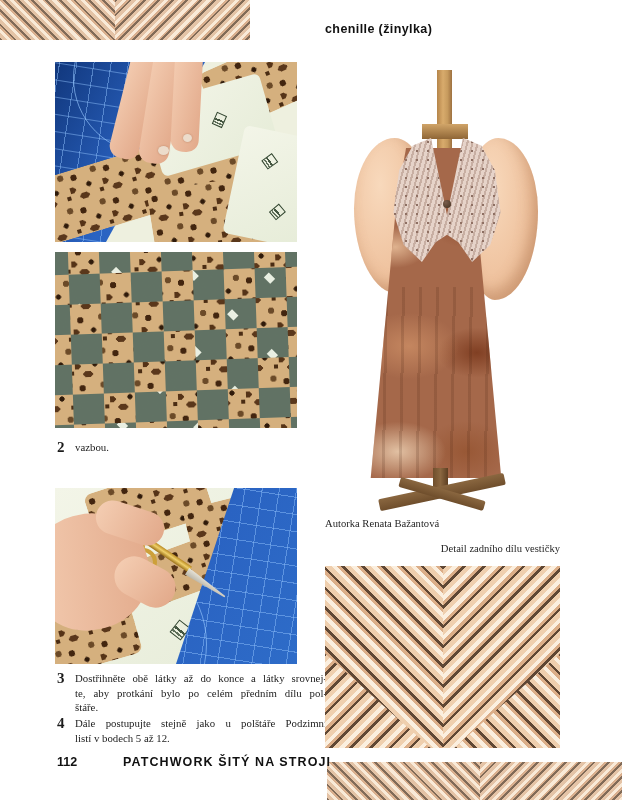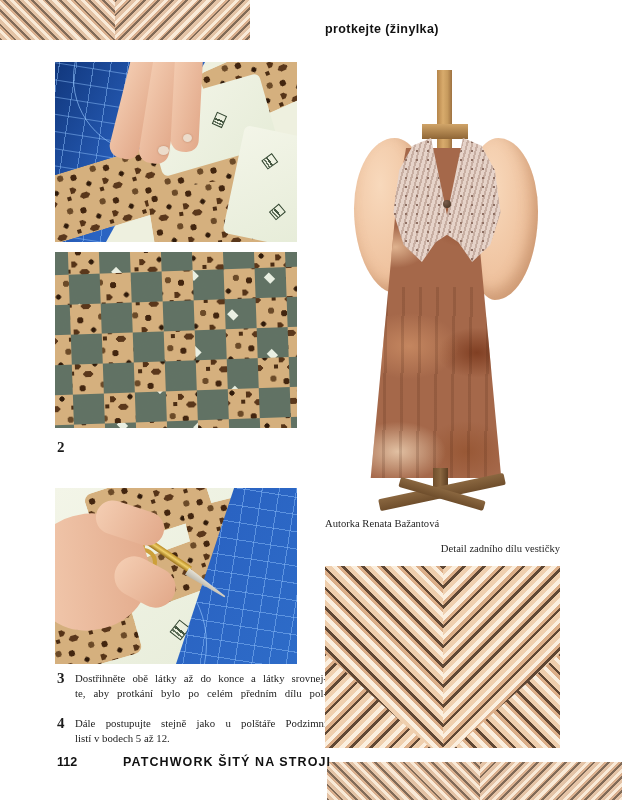--- a/index.html
+++ b/index.html
@@ -139,21 +139,21 @@
 </head>
 <body>
 
 <div class="page">
 
   <div class="chenille-strip" id="strip-top">
     <div class="ch-half ch-l"></div>
     <div class="ch-half ch-r"></div>
   </div>
 
-  <div class="header-label">protkejte (žinylka)</div>
+  <div class="header-label">chenille (žinylka)</div>
 
   <div class="photo" id="photo1">
     <div class="mat mat-shape">
       <div class="grid"></div>
       <div class="arc"></div>
     </div>
     <div class="piece leopard" style="left:-18px;top:88px;width:210px;height:66px;transform:rotate(-17deg);border-radius:8px;"></div>
     <div class="piece leopard" style="left:150px;top:-14px;width:120px;height:64px;transform:rotate(-24deg);border-radius:8px;"></div>
     <div class="piece leopard" style="left:96px;top:118px;width:150px;height:70px;transform:rotate(-9deg);border-radius:8px;"></div>
     <div class="piece cream" style="left:96px;top:26px;width:120px;height:74px;transform:rotate(-16deg);border-radius:6px;">
@@ -175,20 +175,21 @@
   <div class="photo" id="photo2">
     <div class="weave-base">
       <div class="stamp-field"></div>
     </div>
     <div class="weave-leo leopard"></div>
   </div>
 
   <div class="step" id="step2">
     <span class="step-num">2</span>
     <span class="step-lines">
+      <span class="line last">vazbou.</span>
     </span>
   </div>
 
   <div class="photo" id="photo3">
     <div class="cream" style="position:absolute;inset:0;">
       <span class="stamp" style="left:74px;top:96px;transform:rotate(40deg);width:12px;height:14px;"></span>
       <span class="stamp" style="left:118px;top:134px;transform:rotate(38deg);width:12px;height:14px;"></span>
       <span class="stamp" style="left:96px;top:18px;transform:rotate(42deg);"></span>
       <span class="stamp" style="left:150px;top:42px;transform:rotate(40deg);"></span>
     </div>
@@ -211,20 +212,21 @@
       <div class="finger skin" style="left:58px;top:74px;width:64px;height:40px;border-radius:20px;transform:rotate(28deg);"></div>
       <div class="finger skin" style="left:40px;top:18px;width:70px;height:34px;border-radius:18px;transform:rotate(18deg);"></div>
     </div>
   </div>
 
   <div class="step" id="step3">
     <span class="step-num">3</span>
     <span class="step-lines">
       <span class="line">Dostřihněte obě látky až do konce a látky srovnej-</span>
       <span class="line">te, aby protkání bylo po celém předním dílu pol-</span>
+      <span class="line last">štáře.</span>
     </span>
   </div>
   <div class="step" id="step4">
     <span class="step-num">4</span>
     <span class="step-lines">
       <span class="line">Dále postupujte stejně jako u polštáře Podzimní</span>
       <span class="line last">listí v bodech 5 až 12.</span>
     </span>
   </div>
 

